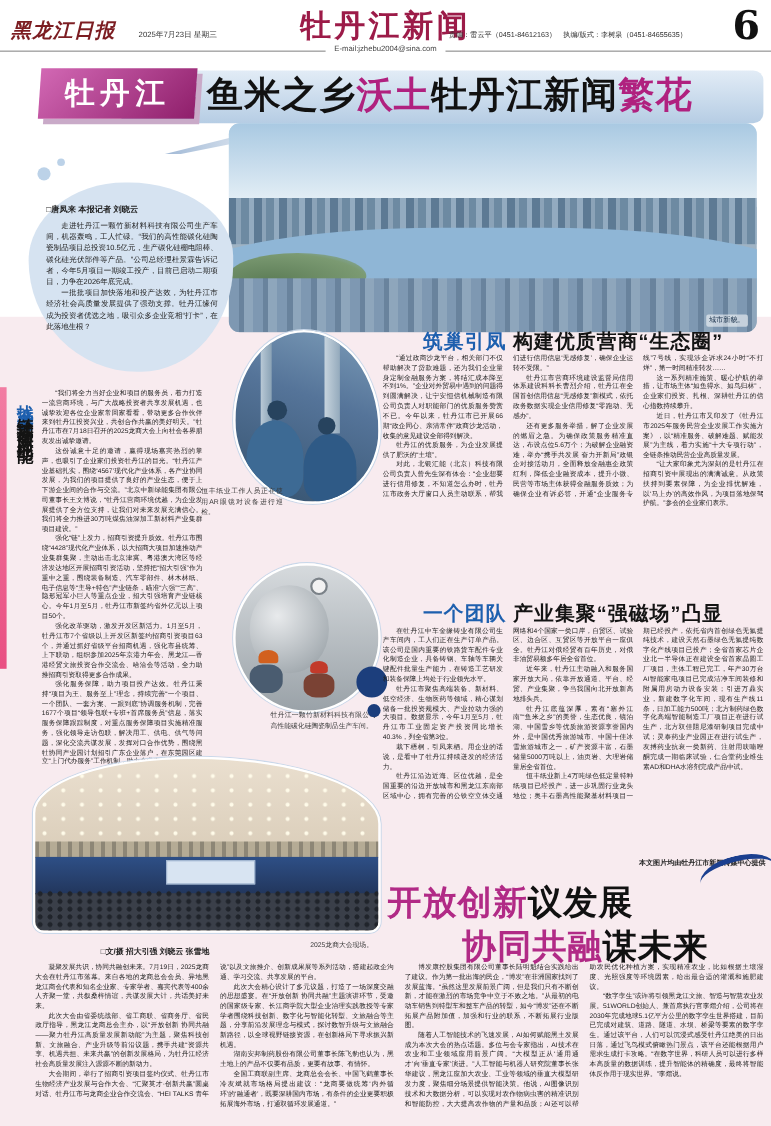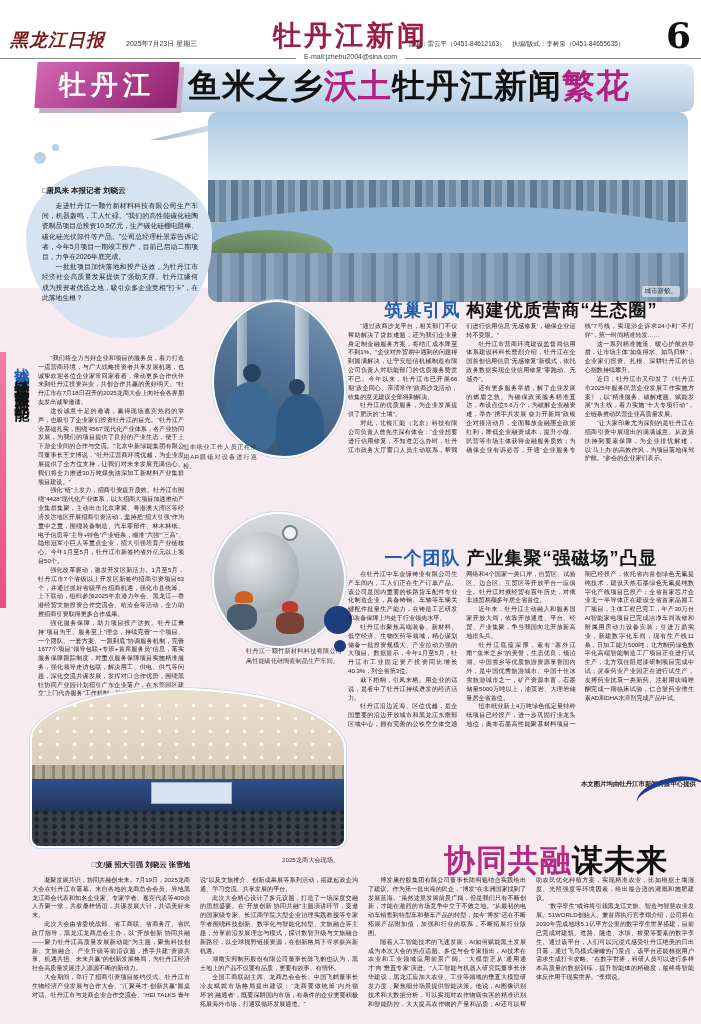--- a/index.html
+++ b/index.html
@@ -1,20 +1,20 @@
 <!DOCTYPE html>
 <html><head>
 <meta charset="utf-8">
 <style>
   * { margin:0; padding:0; box-sizing:border-box; }
   body { background:#e9e9e9; font-family:"Liberation Sans", sans-serif; }
   .page { position:relative; width:701px; height:1024px; background:#ffffff; margin:0 auto; overflow:hidden; }
 
   
-  .masthead { position:absolute; left:0; top:12px; width:701px; height:56px; background:#fff; }
+  .masthead { position:absolute; left:0; top:0; width:701px; height:56px; background:#fff; }
   .mast-rule { position:absolute; left:0; top:46px; width:701px; height:1px; background:#8a8a8a; }
   .paper-logo { position:absolute; left:10px; top:16px; font-family:"DejaVu Serif", serif; font-style:italic; font-weight:bold; font-size:18px; color:#7c1d22; letter-spacing:1px; }
   .mast-date { position:absolute; left:126px; top:27px; font-size:7px; color:#333; }
   .section-title { position:absolute; left:0; top:5px; width:701px; text-align:center; font-family:"DejaVu Serif", serif; font-weight:bold; font-size:28px; color:#9c1b48; letter-spacing:3px; }
   .mast-email { position:absolute; left:0; top:41px; width:701px; text-align:center; font-size:7px; color:#444; }
   .mast-email span { background:#fff; padding:0 8px; position:relative; top:0; }
   .mast-editors { position:absolute; left:408px; top:28px; width:240px; font-size:6.5px; color:#333; }
   .page-number { position:absolute; right:10px; top:2px; font-family:"DejaVu Serif", serif; font-weight:bold; font-size:36px; color:#111; }
 
   
@@ -87,21 +87,21 @@
   .head-nest { top:298px; }
   .head-vitality { top:546px; }
   .colbody { position:absolute; left:348px; width:346px; overflow:hidden; column-gap:9px; }
   .body-nest { top:322px; height:220px; column-count:3; }
   .body-vitality { top:570px; height:206px; column-count:3; }
   .photo-credit { position:absolute; left:518px; top:780px; width:178px; font-size:6.4px; font-weight:bold; color:#222; text-align:right; }
 
   
   .forum-headline { position:absolute; font-weight:bold; font-size:31px; letter-spacing:1px; color:#111; white-space:nowrap; }
   .fh1 { left:352px; top:800px; }
-  .fh2 { left:444px; top:840px; }
+  .fh2 { left:420px; top:840px; }
   .forum-headline .accent { color:#b12a86; }
   .forum-swoosh { position:absolute; left:636px; top:778px; width:70px; height:34px; border-top:5px solid #1b3f8f; border-radius:50%; transform:rotate(-14deg); }
   .forum-byline { position:absolute; left:36px; top:860px; width:210px; text-align:center; font-size:7.2px; font-weight:bold; color:#222; }
   .forum-body { position:absolute; left:32px; top:876px; width:662px; height:142px; column-count:4; column-gap:10px; overflow:hidden; }
   .forum-body p { font-size:6.1px; line-height:1.45; color:#222; text-align:justify; text-indent:2em; }
 </style>
 </head>
 <body>
 
 <div class="page">
@@ -213,20 +213,23 @@
       <p>牡丹江市聚焦高端装备、新材料、低空经济、生物医药等领域，精心谋划储备一批投资规模大、产业拉动力强的大项目。数据显示，今年1月至5月，牡丹江市工业固定资产投资同比增长40.3%，列全省第3位。</p>
       <p>栽下梧桐，引凤来栖。用企业的话说，是看中了牡丹江持续迸发的经济活力。</p>
       <p>牡丹江沿边近海、区位优越，是全国重要的沿边开放城市和黑龙江东南部区域中心，拥有完善的公铁空立体交通网络和4个国家一类口岸，自贸区、试验区、边合区、互贸区等开放平台一应俱全。牡丹江对俄经贸有百年历史，对俄非油贸易额多年居全省首位。</p>
       <p>近年来，牡丹江主动融入和服务国家开放大局，依靠开放通道、平台、经贸、产业集聚，争当我国向北开放新高地排头兵。</p>
       <p>牡丹江底蕴深厚，素有“塞外江南”“鱼米之乡”的美誉，生态优良，镜泊湖、中国雪乡等优质旅游资源享誉国内外，是中国优秀旅游城市、中国十佳冰雪旅游城市之一，矿产资源丰富，石墨储量5000万吨以上，油页岩、大理岩储量居全省首位。</p>
       <p>恒丰纸业新上4万吨绿色低定量特种纸项目已经投产，进一步巩固行业龙头地位；奥丰石墨高性能聚基材料项目一期已经投产，依托省内首创绿色无氟提纯技术，建设天然石墨绿色无氟提纯数字化产线项目已投产；全省首家芯片企业北一半导体正在建设全省首家晶圆工厂项目，主体工程已完工，年产30万台AI智能家电项目已完成洁净车间装修和附属用房动力设备安装；引进万鼎实业，新建数字化车间，现有生产线11条，日加工能力500吨；北方制药绿色数字化高端智能制造工厂项目正在进行试生产，北方双佳阻尼漆研制项目完成中试；灵泰药业产业园正在进行试生产，友搏药业抗衰一类新药、注射用呋喃唑酮完成一期临床试验，仁合堂药业维生素AD和DHA水溶剂完成产品中试。</p>
     </div>
   <div class="photo-credit">本文图片均由牡丹江市新闻传媒中心提供</div>
 
   <div class="forum-swoosh"></div>
+  <div class="forum-headline fh1">
+    <span class="accent">开放创新</span><span>议发展</span>
+  </div>
   <div class="forum-headline fh2">
     <span class="accent">协同共融</span><span>谋未来</span>
   </div>
   <div class="forum-byline">□文/摄 招大引强 刘晓云 张雪地</div>
   <div class="forum-body">
       <p>凝聚发展共识，协同共融创未来。7月19日，2025龙商大会在牡丹江市落幕。来自各地的龙商总会会员、异地黑龙江商会代表和知名企业家、专家学者、嘉宾代表等400余人齐聚一堂，共叙桑梓情谊，共谋发展大计，共话美好未来。</p>
       <p>此次大会由省委统战部、省工商联、省商务厅、省民政厅指导，黑龙江龙商总会主办，以“开放创新 协同共融——聚力牡丹江高质量发展新动能”为主题，聚焦科技创新、文旅融合、产业升级等前沿议题，携手共建“资源共享、机遇共担、未来共赢”的创新发展格局，为牡丹江经济社会高质量发展注入源源不断的新动力。</p>
       <p>大会期间，举行了招商引资项目签约仪式、牡丹江市生物经济产业发展与合作大会、“汇聚英才·创新共赢”圆桌对话、牡丹江市与龙商企业合作交流会、“HEI TALKS 青年说”以及文旅推介、创新成果展等系列活动，搭建起政企沟通、学习交流、共享发展的平台。</p>
       <p>此次大会精心设计了多元议题，打造了一场深度交融的思想盛宴。在“开放创新 协同共融”主题演讲环节，受邀的国家级专家、长江商学院大型企业治理实践教授等专家学者围绕科技创新、数字化与智能化转型、文旅融合等主题，分享前沿发展理念与模式，探讨数智升级与文旅融合新路径，以全球视野链接资源，在创新格局下寻求振兴新机遇。</p>
       <p>湖南安邦制药股份有限公司董事长陈飞豹也认为，黑土地上的产品不仅要有品质，更要有故事、有情怀。</p>

